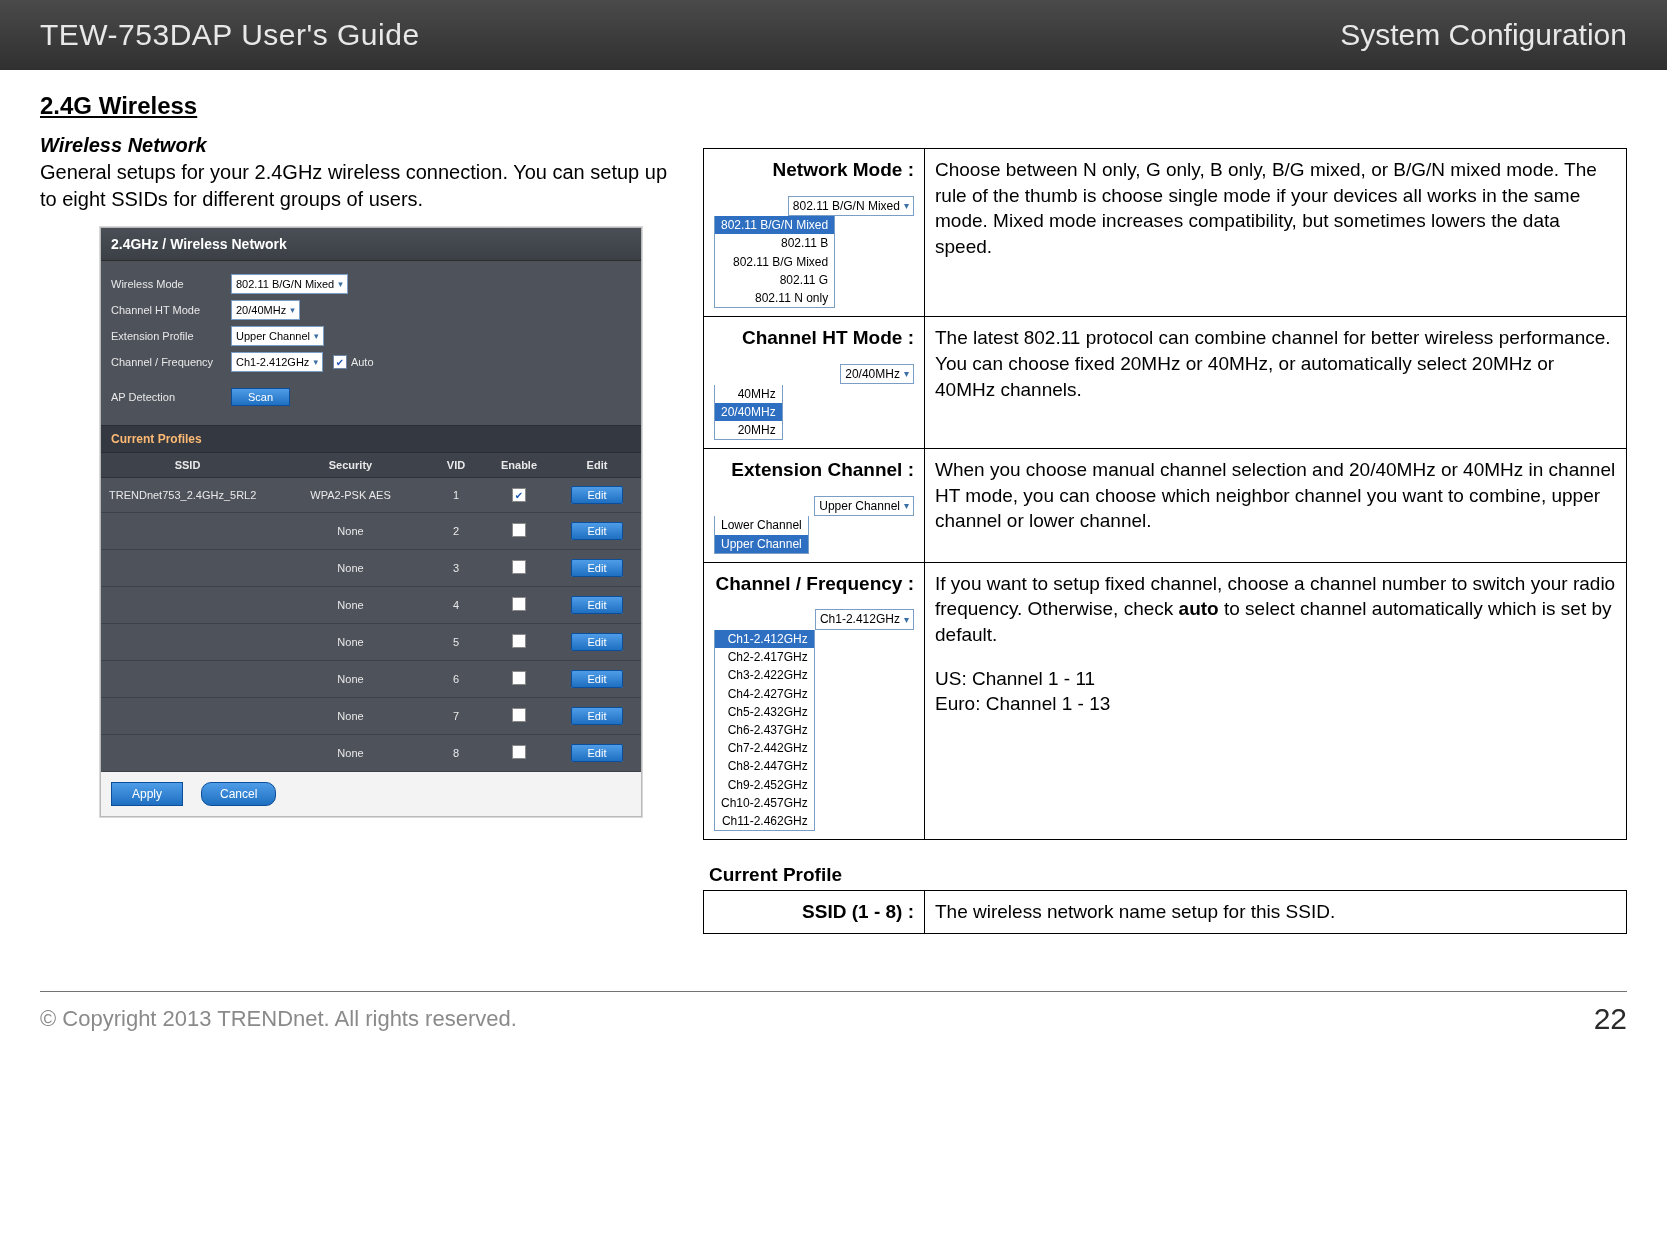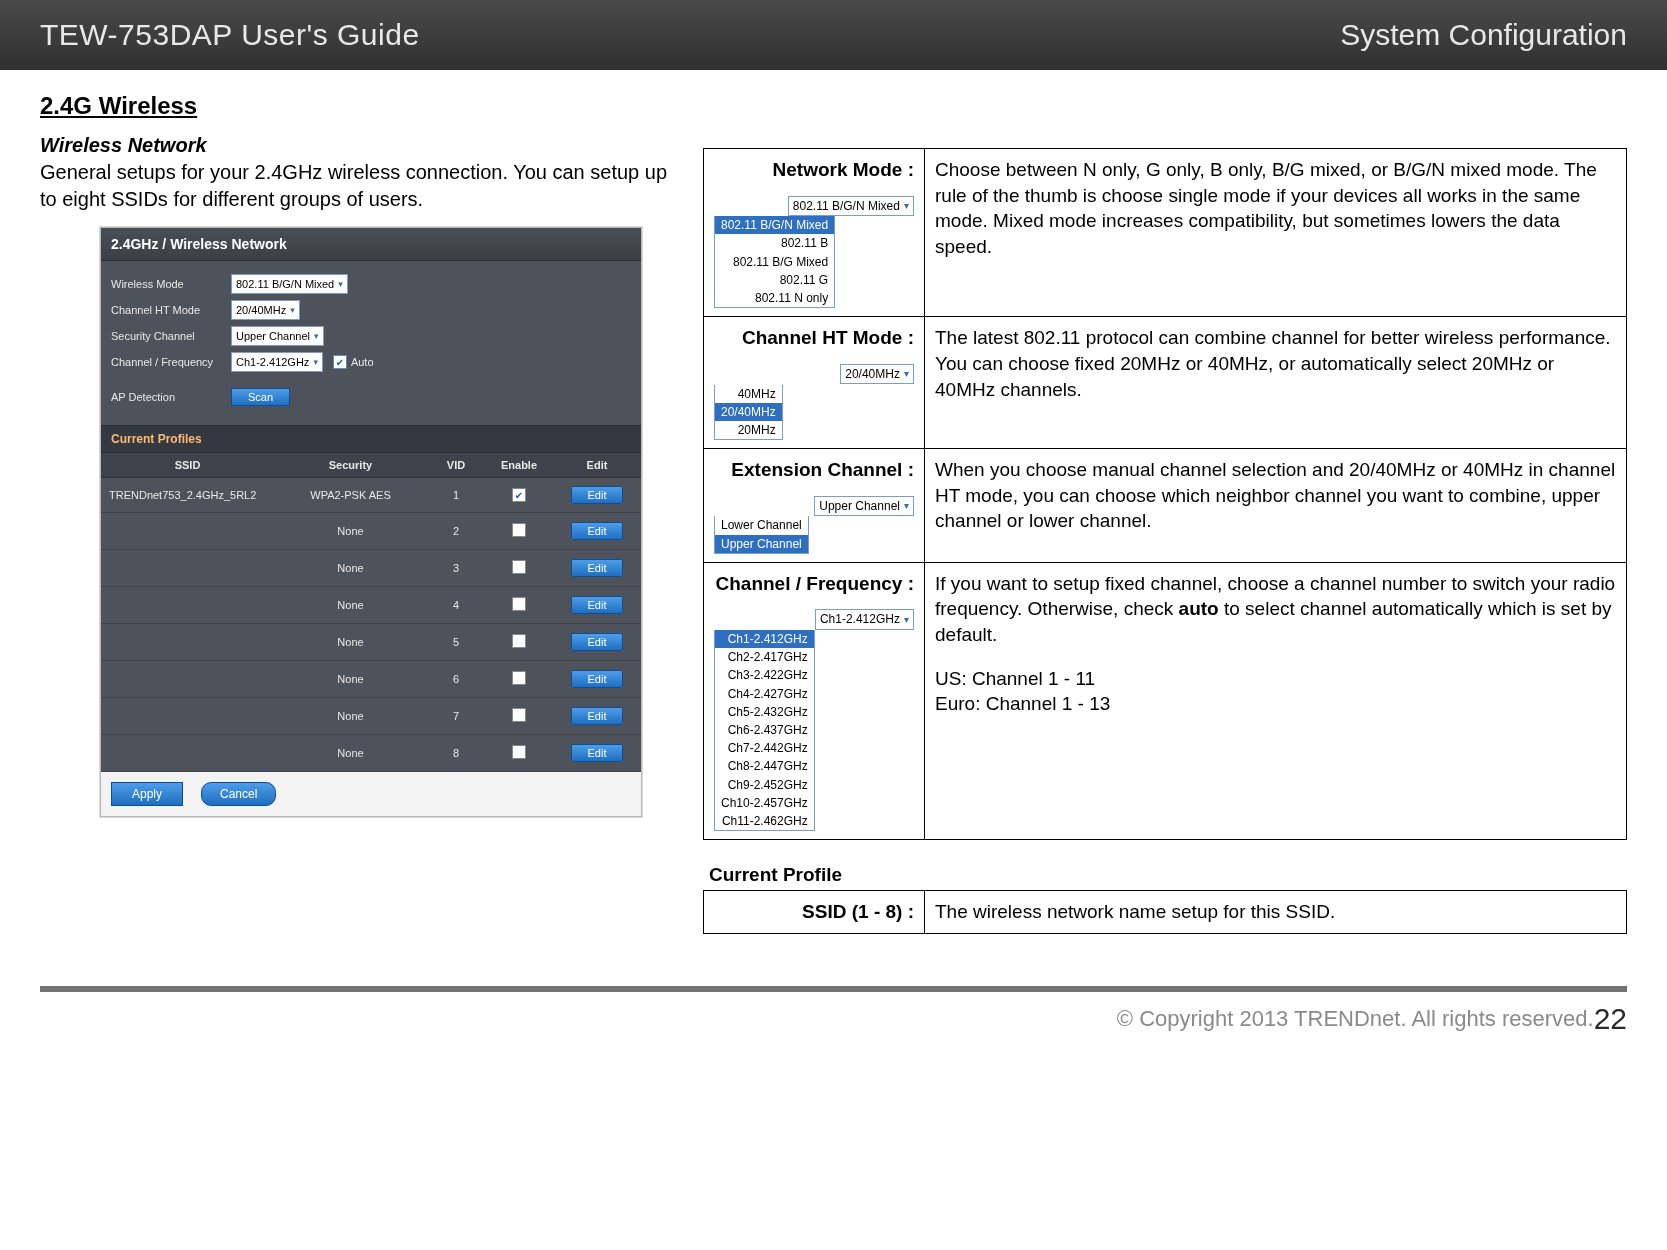--- a/index.html
+++ b/index.html
@@ -43,21 +43,21 @@
   table.desc td.k{width:200px;text-align:right;font-weight:400}
   table.desc td.k .kl{font-weight:700}
   .dd{margin-top:8px;display:block}
   .dd-box{border:1px solid #7a9ec5;background:#fff;color:#000;font-size:12px;display:inline-flex;align-items:center;padding:1px 4px}
   .dd-box .car{margin-left:4px;color:#3a6ea5;font-size:10px}
   .dd-list{border:1px solid #7a9ec5;border-top:none;background:#fff;color:#000;font-size:12px;display:block;width:max-content}
   .dd-list div{padding:1px 6px;white-space:nowrap}
   .hl{background:#2f6fc1;color:#fff}
   .cp-h{font-weight:700;font-size:19px;margin:24px 0 4px 6px}
   
-  .ftr{position:absolute;left:40px;right:40px;bottom:20px;border-top:6px solid #737373;display:flex;justify-content:flex-end;align-items:center;padding-top:10px;font-family:"Arial Narrow",Arial,sans-serif}
+  .ftr{position:absolute;left:40px;right:40px;bottom:20px;border-top:1px solid #737373;display:flex;justify-content:space-between;align-items:center;padding-top:10px;font-family:"Arial Narrow",Arial,sans-serif}
   .ftr .cp{color:#8a8a8a;font-size:22px}
   .ftr .pg{color:#2a2a2a;font-size:30px}
 </style>
 </head>
 <body>
 
 <div class="page">
   <div class="hdr">
     <span class="ttl">TEW-753DAP User's Guide</span>
     <span class="sec">System Configuration</span>
@@ -81,21 +81,21 @@
               </span>
           </div>
           <div class="row">
             <span class="lab">Channel HT Mode</span>
             <span class="sel">
                 <span>20/40MHz</span>
                 <span class="car">▾</span>
               </span>
           </div>
           <div class="row">
-            <span class="lab">Security Channel</span>
+            <span class="lab">Extension Profile</span>
             <span class="sel">
                 <span>Upper Channel</span>
                 <span class="car">▾</span>
               </span>
           </div>
           <div class="row">
             <span class="lab">Channel / Frequency</span>
             <span class="sel">
                 <span>Ch1-2.412GHz</span>
                 <span class="car">▾</span>

